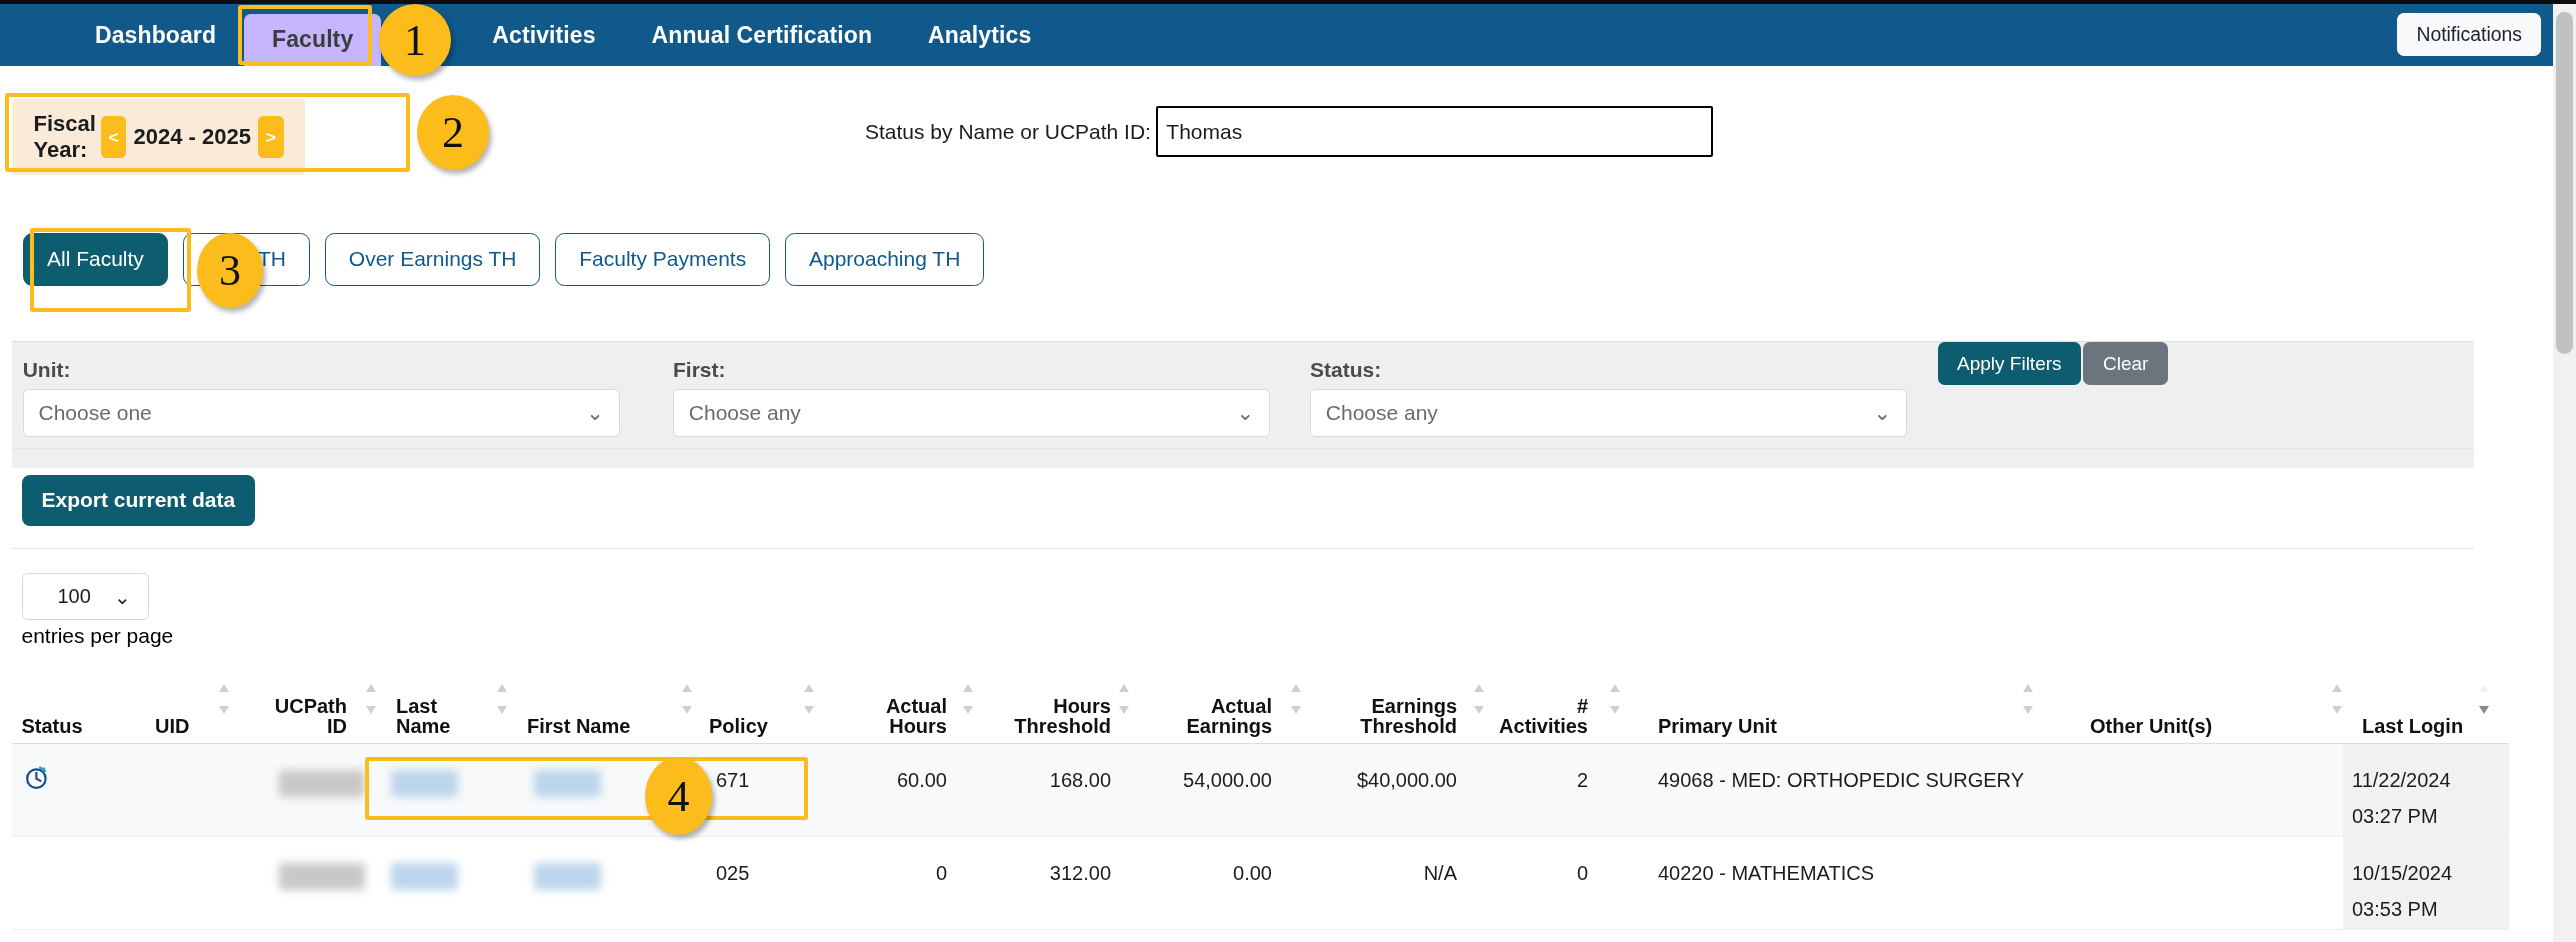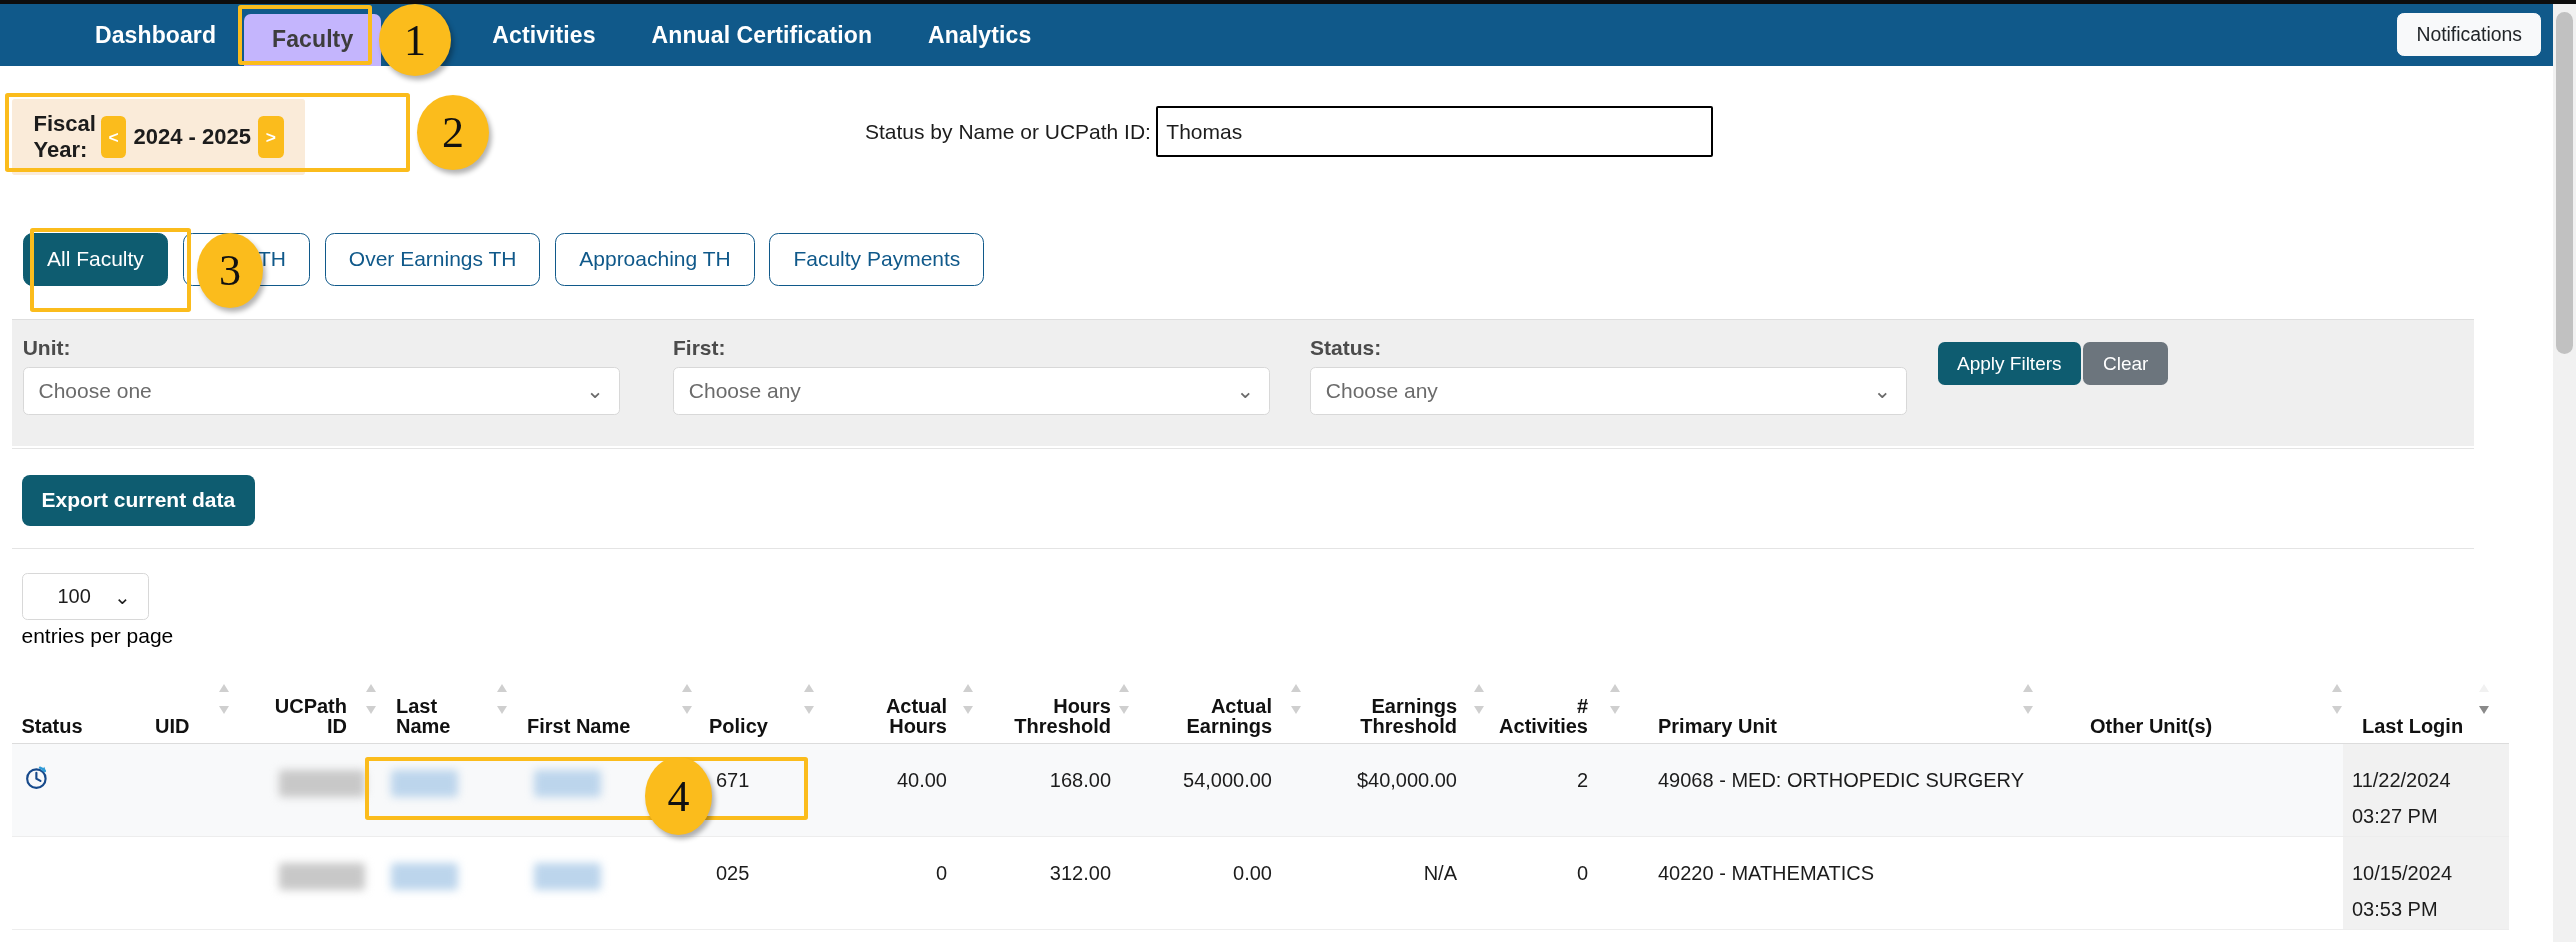--- a/index.html
+++ b/index.html
@@ -64,21 +64,21 @@
   .pill-row { position:absolute; left:23px; top:233px; display:flex; gap:14.8px; align-items:center; }
   .pill {
     border:0.7px solid #10598a; border-radius:9.4px; background:#ffffff; color:#10598a;
     font-size:21px; padding:13.4px 23px; cursor:pointer; white-space:nowrap;
     font-family:"Liberation Sans", sans-serif;
   }
   .pill.active { background:#0e5c70; color:#ffffff; border-color:#0e5c70; }
 
   
   .filterbar {
-    position:absolute; left:12px; top:319px; width:2462px; height:127px;
+    position:absolute; left:12px; top:341px; width:2462px; height:127px;
     background:#efefef; border-top:0.7px solid #dedede;
   }
   .flabel { position:absolute; font-size:21px; font-weight:bold; color:#4b4b4b; top:16px; }
   .fselect {
     position:absolute; top:47px; height:48px; background:#ffffff;
     border:0.7px solid #d8d8d8; border-radius:5.4px;
     display:flex; align-items:center; padding:0 14.8px; cursor:pointer;
   }
   .fselect span { font-size:21px; color:#6b6b6b; }
   .chev { margin-left:auto; font-size:18px; color:#444; }
@@ -187,22 +187,22 @@
 
 <div class="search-row">
   <div class="search-label">Status by Name or UCPath ID:</div>
   <input class="search-input" type="text" value="Thomas" style="">
 </div>
 
 <div class="pill-row">
   <div class="pill active">All Faculty</div>
   <div class="pill">Time TH</div>
   <div class="pill">Over Earnings TH</div>
+  <div class="pill">Faculty Payments</div>
   <div class="pill">Approaching TH</div>
-  <div class="pill">Faculty Payments</div>
 </div>
 
 <div class="filterbar">
   <div class="flabel" style="left:10.7px;">Unit:</div>
   <div class="fselect" style="left:10.7px; width:597px;">
     <span>Choose one</span>
     <span class="chev">⌄</span>
   </div>
 
   <div class="flabel" style="left:661px;">First:</div>
@@ -306,21 +306,21 @@
     <svg class="clock" viewBox="0 0 24 24">
       <circle cx="11" cy="13" r="8.2" fill="none" stroke="#174a8b" stroke-width="1.9"></circle>
       <path d="M11 7.8 L11 13 L14.6 15" fill="none" stroke="#174a8b" stroke-width="1.9" stroke-linecap="round"></path>
       <path d="M14.2 3.2 A9 9 0 0 1 18.6 6.4" fill="none" stroke="#2f9bd6" stroke-width="2" stroke-linecap="round"></path>
       <path d="M18.0 2.4 L19.6 6.6 L15.4 6.3 Z" fill="#2f9bd6"></path>
     </svg>
     <div class="td redact rz-gray" style="left:267px; width:86px;"></div>
     <div class="td redact rz-blue" style="left:379px; width:67px;"></div>
     <div class="td redact rz-blue" style="left:522px; width:67px;"></div>
     <div class="td" style="left:704px;">671</div>
-    <div class="td" style="left:828px; width:107px; text-align:right;">40.00</div>
+    <div class="td" style="left:828px; width:107px; text-align:right;">60.00</div>
     <div class="td" style="left:972px; width:127px; text-align:right;">168.00</div>
     <div class="td" style="left:1133px; width:127px; text-align:right;">54,000.00</div>
     <div class="td" style="left:1301px; width:144px; text-align:right;">$40,000.00</div>
     <div class="td" style="left:1485px; width:91px; text-align:right;">2</div>
     <div class="td" style="left:1646px;">49068 - MED: ORTHOPEDIC SURGERY</div>
     <div class="td" style="left:2050px;"></div>
     <div class="td" style="left:2340px;">11/22/2024</div>
     <div class="td" style="left:2340px; top:58px;">03:27 PM</div>
   </div>
 

